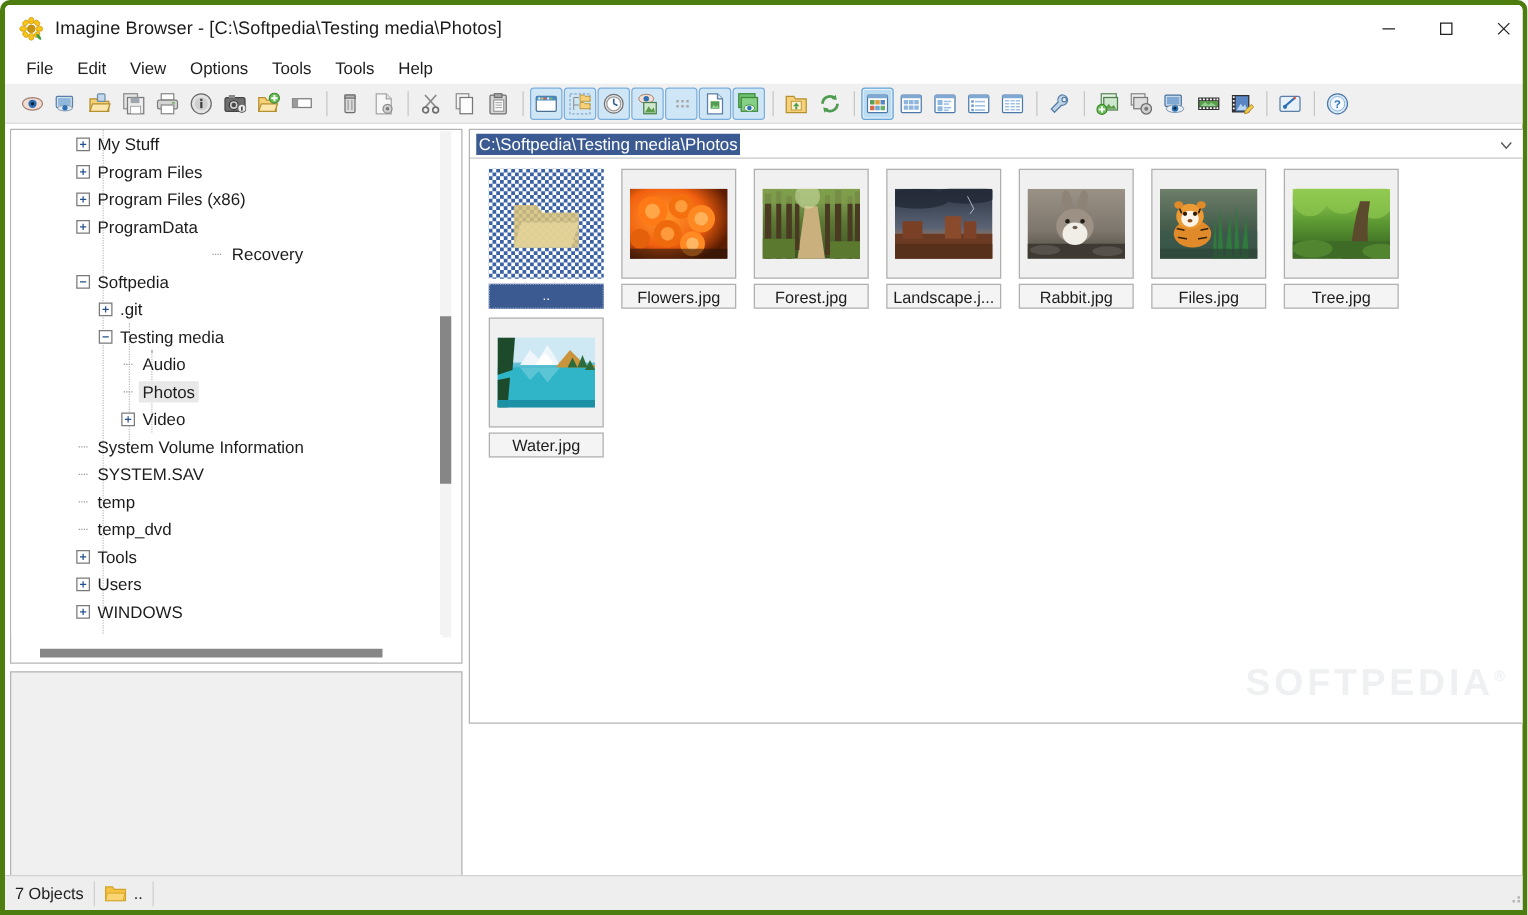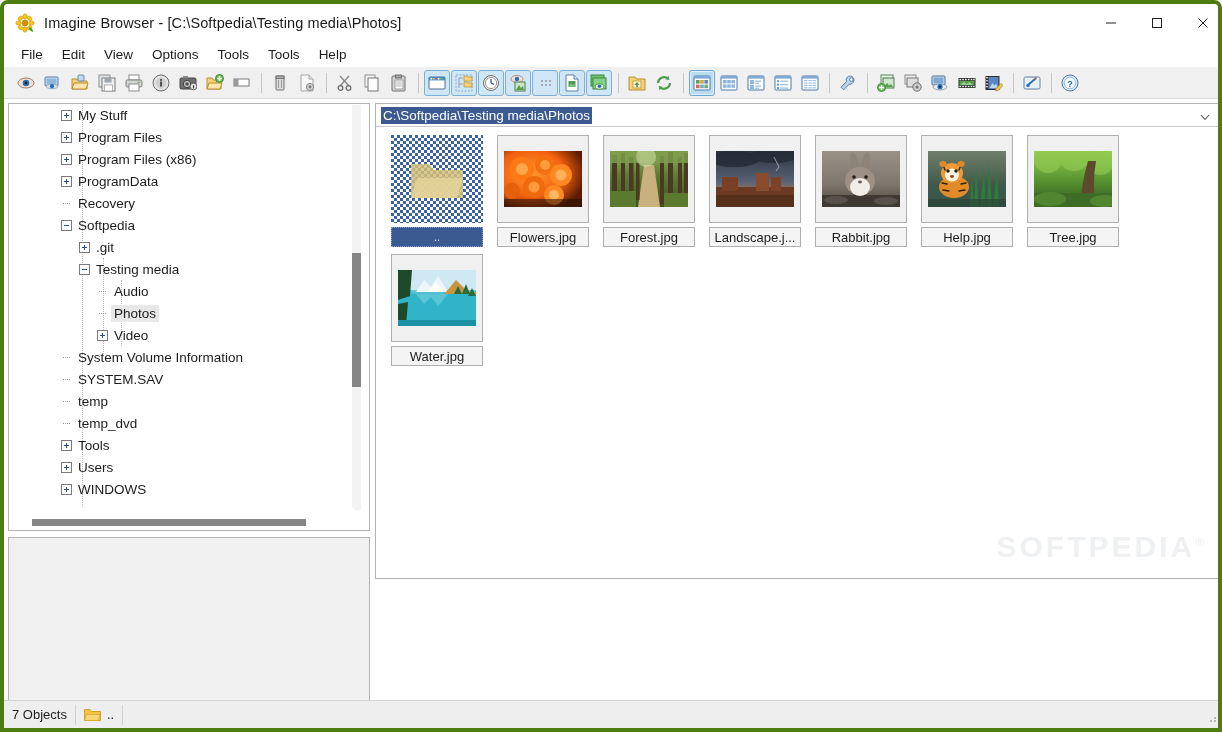--- a/index.html
+++ b/index.html
@@ -732,21 +732,21 @@
             <span class="lbl">Program Files</span>
           </div>
           <div class="tree-row" style="padding-left: 52px;">
             <span class="expander plus"></span>
             <span class="lbl">Program Files (x86)</span>
           </div>
           <div class="tree-row" style="padding-left: 52px;">
             <span class="expander plus"></span>
             <span class="lbl">ProgramData</span>
           </div>
-          <div class="tree-row" style="padding-left: 52px;">
+          <div class="tree-row" style="padding-left: 52px; justify-content: center;">
             <span class="dashlead"></span>
             <span class="lbl">Recovery</span>
           </div>
           <div class="tree-row" style="padding-left: 52px;">
             <span class="expander"></span>
             <span class="lbl">Softpedia</span>
           </div>
           <div class="tree-row" style="padding-left: 70px;">
             <span class="expander plus"></span>
             <span class="lbl">.git</span>
@@ -980,21 +980,21 @@
       <g fill="#2f7a3c">
         <path d="M46 56 L48 14 L51 56z"></path>
                   <path d="M52 56 L56 18 L58 56z"></path>
         <path d="M59 56 L61 12 L64 56z"></path>
                   <path d="M65 56 L69 20 L71 56z"></path>
         <path d="M42 56 L44 24 L46 56z"></path>
       </g>
       <rect y="48" width="78" height="8" fill="#2c4438" opacity=".7"></rect>
               </svg>
             </div>
-            <div class="cell-label">Help.jpg</div>
+            <div class="cell-label">Files.jpg</div>
           </div>
           <div class="cell">
             <div class="thumbbox">
               <svg width="78" height="56" viewBox="0 0 78 56" preserveAspectRatio="none">
                 <defs>
                   <linearGradient id="tr1" x1="0" y1="0" x2="0" y2="1">
                     <stop offset="0%" stop-color="#9fd259"></stop>
                     <stop offset="45%" stop-color="#5f9c34"></stop>
                     <stop offset="100%" stop-color="#2f5a1e"></stop>
                   </linearGradient>

